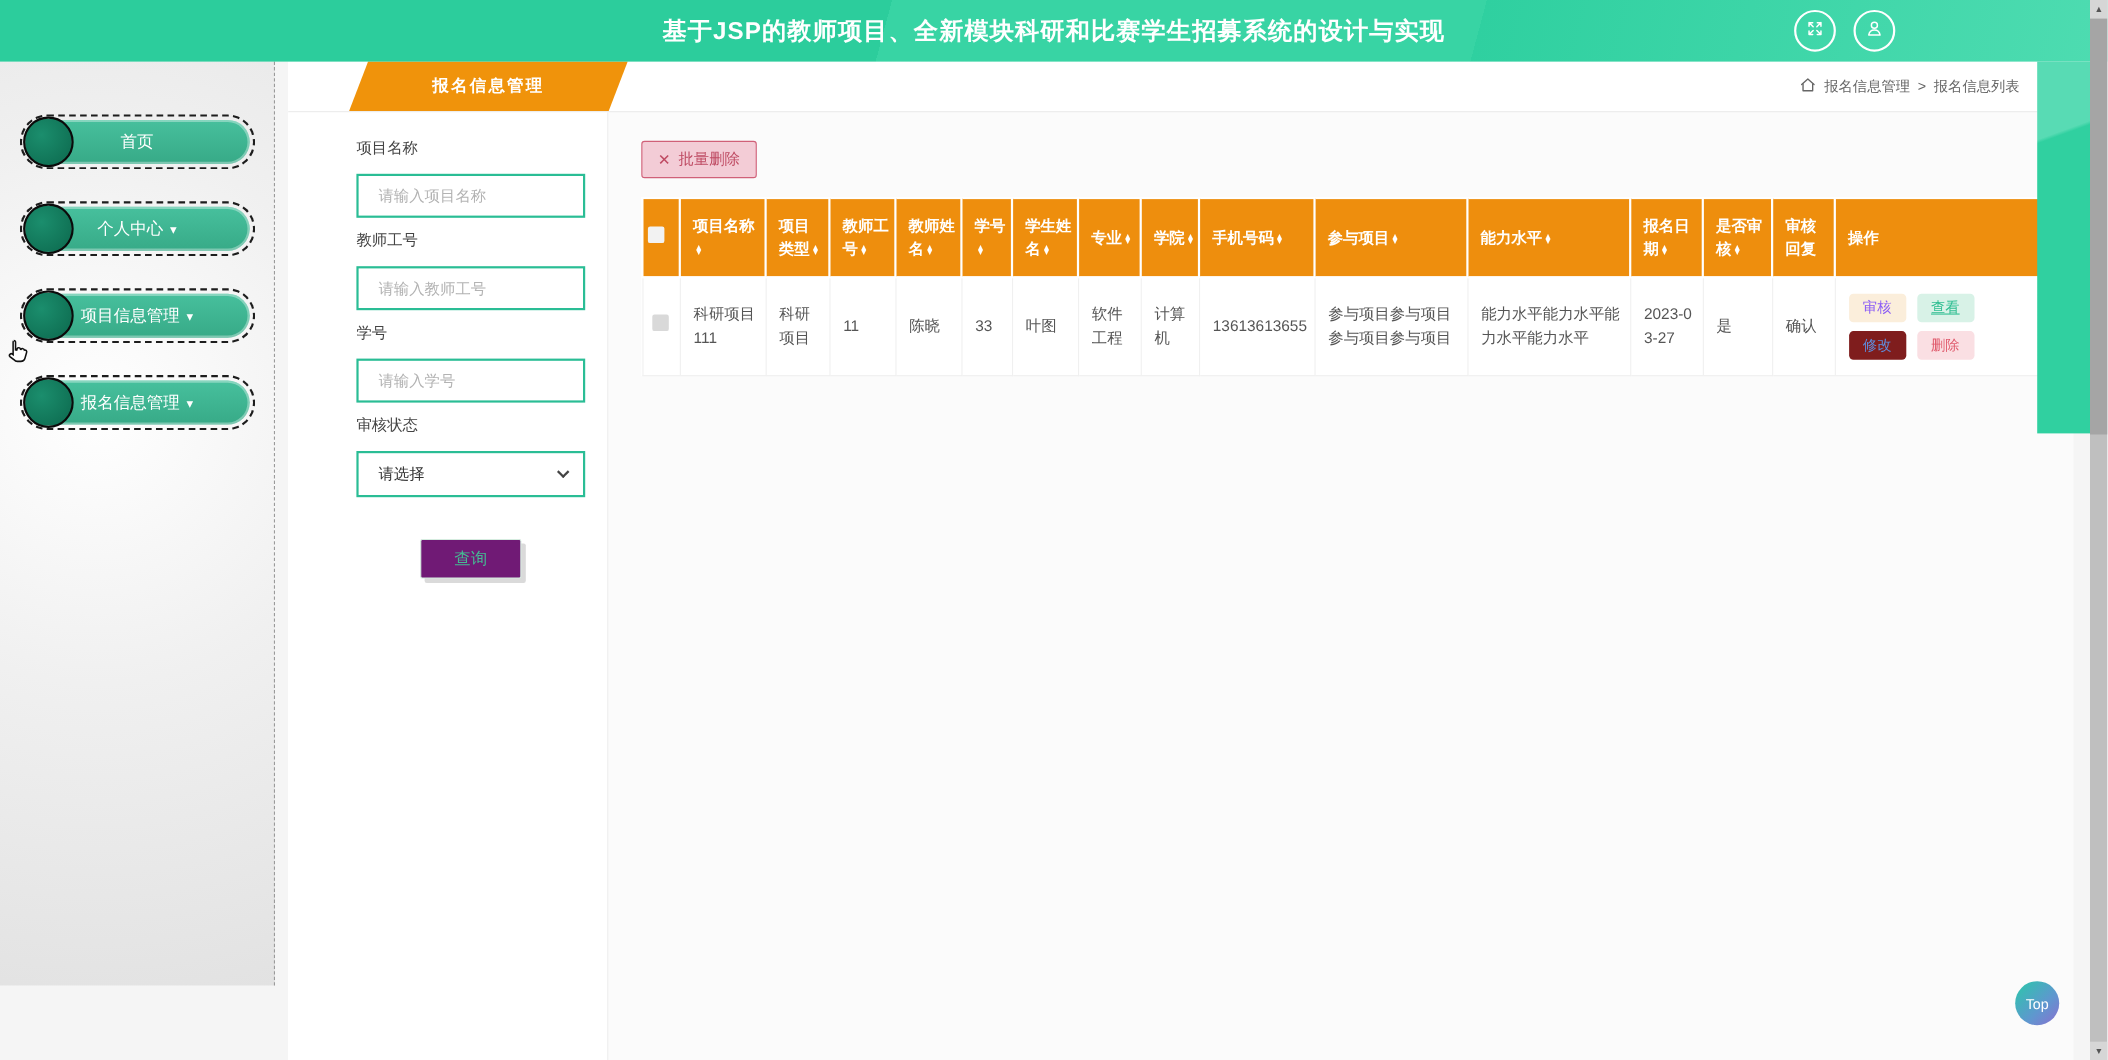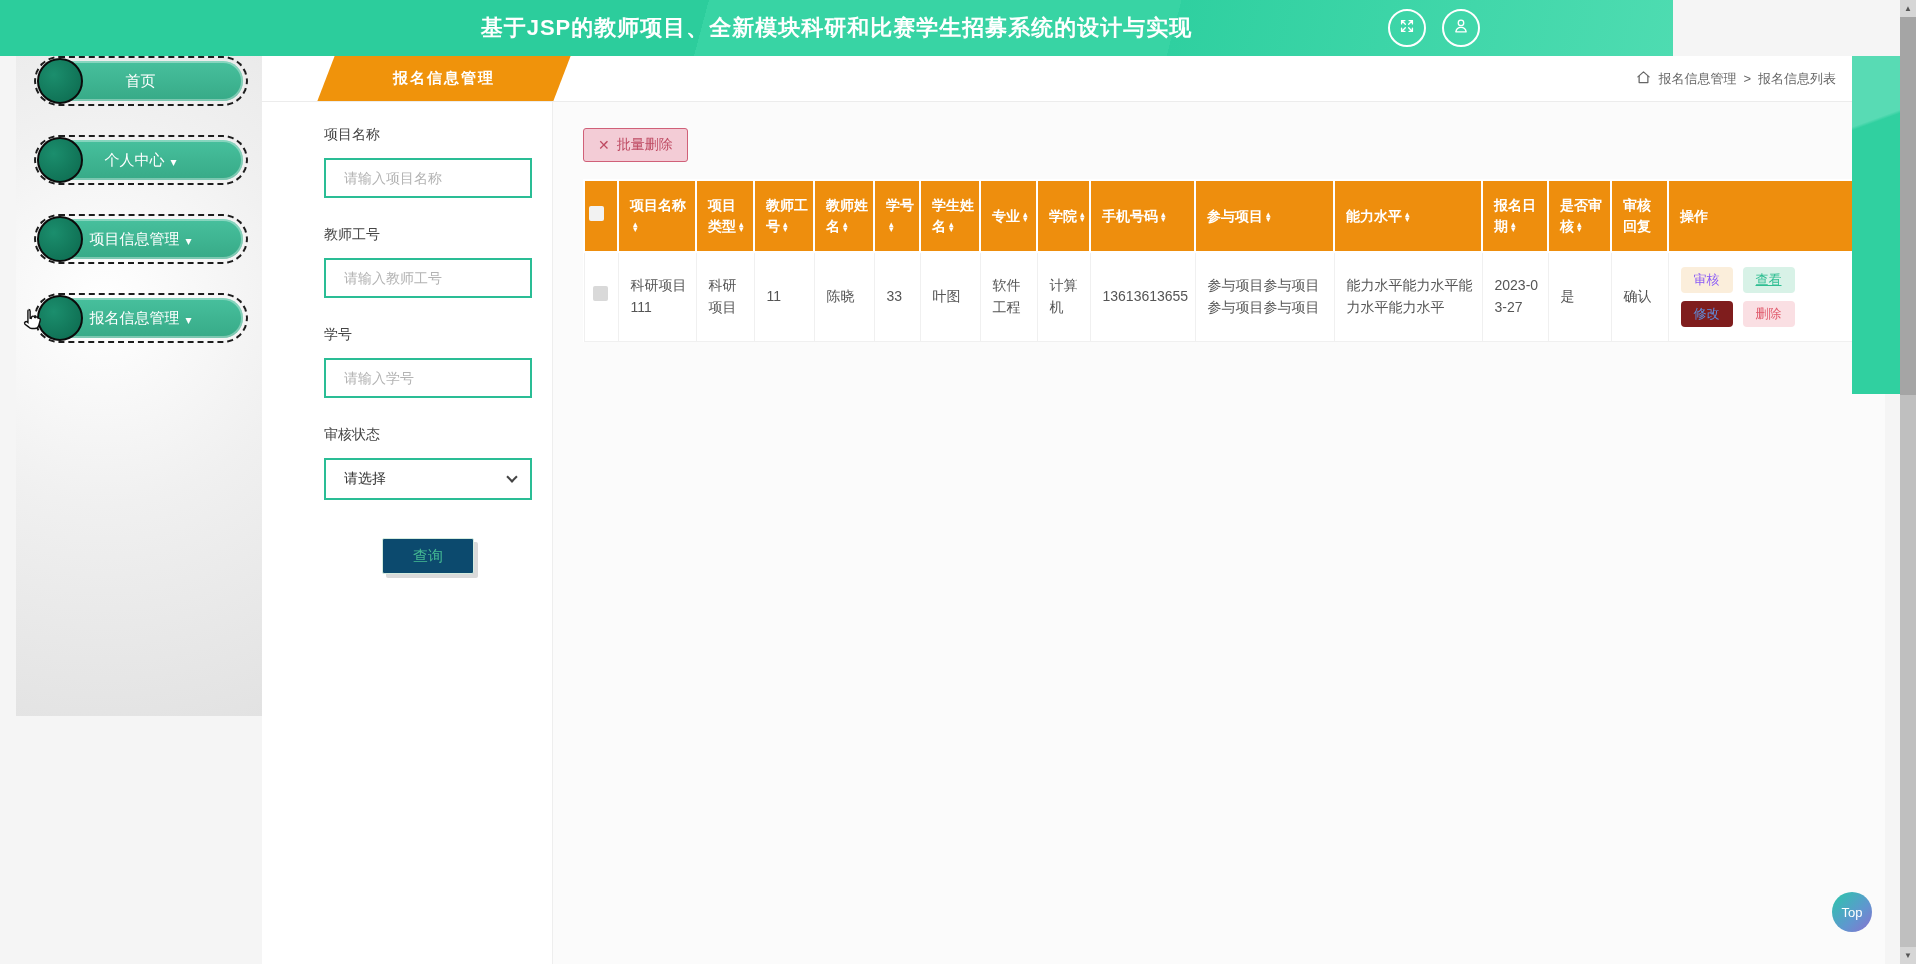--- a/index.html
+++ b/index.html
@@ -2,33 +2,33 @@
 <html><head>
 <meta charset="utf-8">
 <style>
   * { margin:0; padding:0; box-sizing:border-box; }
   html,body { width:1916px; height:964px; overflow:hidden; }
   body { font-family:"Liberation Sans","DejaVu Sans",sans-serif; background:#f5f5f5; }
   .screen { position:relative; width:1916px; height:964px; background:#f5f5f5; overflow:hidden; }
 
   
   .topbar {
-    position:absolute; top:0; left:0; width:1673px; height:56px; z-index:5;
+    position:absolute; top:0; left:0; width:1916px; height:56px; z-index:5;
     background:linear-gradient(105deg,#2ccd9c 0%,#2ccd9c 42%,#38d4a4 42%,#38d4a4 70%,#2fd0a0 70%,#4edcb1 100%);
     display:flex; align-items:center; justify-content:center;
   }
   .topbar h1 { color:#fff; font-size:22px; font-weight:bold; letter-spacing:1px; }
   .topbar-icons { position:absolute; right:193px; top:9px; display:flex; gap:16px; }
   .icon-btn { width:38px; height:38px; border:2px solid #fff; border-radius:50%; display:flex; align-items:center; justify-content:center; cursor:pointer; }
 
   
   .sidebar {
-    position:absolute; top:56px; left:16px; width:250px; height:660px;
+    position:absolute; top:56px; left:0; width:250px; height:840px;
     background:radial-gradient(circle at 35% 38%, #ffffff 0%, #f0f0f0 45%, #e2e2e2 100%);
-    border-right:1px dashed #9a9a9a; 
+    border-right:1px dashed #9a9a9a; padding-top:48px;
   }
   .pill { width:214px; height:50px; margin:0 auto 29px auto; border:2px dashed #1d1d1d; border-radius:27px; padding:3px; position:relative; cursor:pointer; }
   .pill-inner {
     height:100%; border-radius:22px; position:relative;
     background:linear-gradient(180deg,#47c09d,#37aa87);
     box-shadow:inset 0 0 0 2px rgba(255,255,255,.35);
     display:flex; align-items:center; justify-content:center;
     color:#fff; font-size:15px;
   }
   .pill-circle {
@@ -48,25 +48,25 @@
     width:236px; margin-left:64px; background:#f0930b; transform:skewX(-21deg);
     display:flex; align-items:center; justify-content:center; cursor:pointer;
   }
   .tab span { transform:skewX(21deg); color:#fff; font-weight:bold; font-size:15px; letter-spacing:2px; }
   .breadcrumb { margin-left:auto; display:flex; align-items:center; gap:7px; padding-right:16px; color:#666; font-size:13px; }
   .content-body { flex:1; display:flex; }
 
   
   .filter-panel { width:290px; padding:24px 20px 0 62px; background:#fff; }
   .f-label { font-size:14px; color:#444; margin-bottom:14px; }
-  .f-input { display:block; width:208px; height:40px; border:2px solid #2abd95; padding:0 18px; font-size:14px; color:#333; outline:none; margin-bottom:28px; background:#fff; }
+  .f-input { display:block; width:208px; height:40px; border:2px solid #2abd95; padding:0 18px; font-size:14px; color:#333; outline:none; margin-bottom:12px; background:#fff; }
   .f-input::placeholder { color:#b3b3b3; }
   .select-box { width:208px; height:42px; border:2px solid #2abd95; position:relative; display:flex; align-items:center; padding-left:18px; font-size:14px; color:#333; background:#fff; cursor:pointer; }
   .chev { position:absolute; right:14px; top:13px; width:8px; height:8px; border-right:2px solid #444; border-bottom:2px solid #444; transform:rotate(45deg); }
-  .search-btn { display:block; margin:38px 0 0 58px; width:92px; height:36px; background:#0c4a6e; border:1px solid #d5ecdf; color:#45bb93; font-size:15px; box-shadow:4px 4px 0 #dadada; cursor:pointer; border-radius:2px; }
+  .search-btn { display:block; margin:38px 0 0 58px; width:92px; height:36px; background:#701a75; border:1px solid #d5ecdf; color:#45bb93; font-size:15px; box-shadow:4px 4px 0 #dadada; cursor:pointer; border-radius:2px; }
 
   
   .table-area { flex:1; background:#fbfbfb; border-left:1px solid #eeeeee; padding:26px 26px 0 30px; }
   .batch-btn { display:inline-flex; align-items:center; gap:7px; height:34px; padding:0 14px; background:#f3ccd6; border:1px solid #d06078; color:#bf4b63; font-size:14px; border-radius:3px; cursor:pointer; }
   .grid { border-collapse:collapse; table-layout:fixed; width:1274px; margin-top:17px; background:#fff; }
   .grid th {
     background:#ee8e0d; color:#fff; font-size:14px; font-weight:bold;
     border:2px solid #fff; padding:8px 4px 8px 11px; height:72px; text-align:left; line-height:1.5; vertical-align:middle;
   }
   .grid td { border:1px solid #f0f0f0; background:#fff; font-size:14px; color:#555; padding:10px 6px 10px 12px; height:80px; line-height:1.55; vertical-align:middle; word-break:break-all; }

